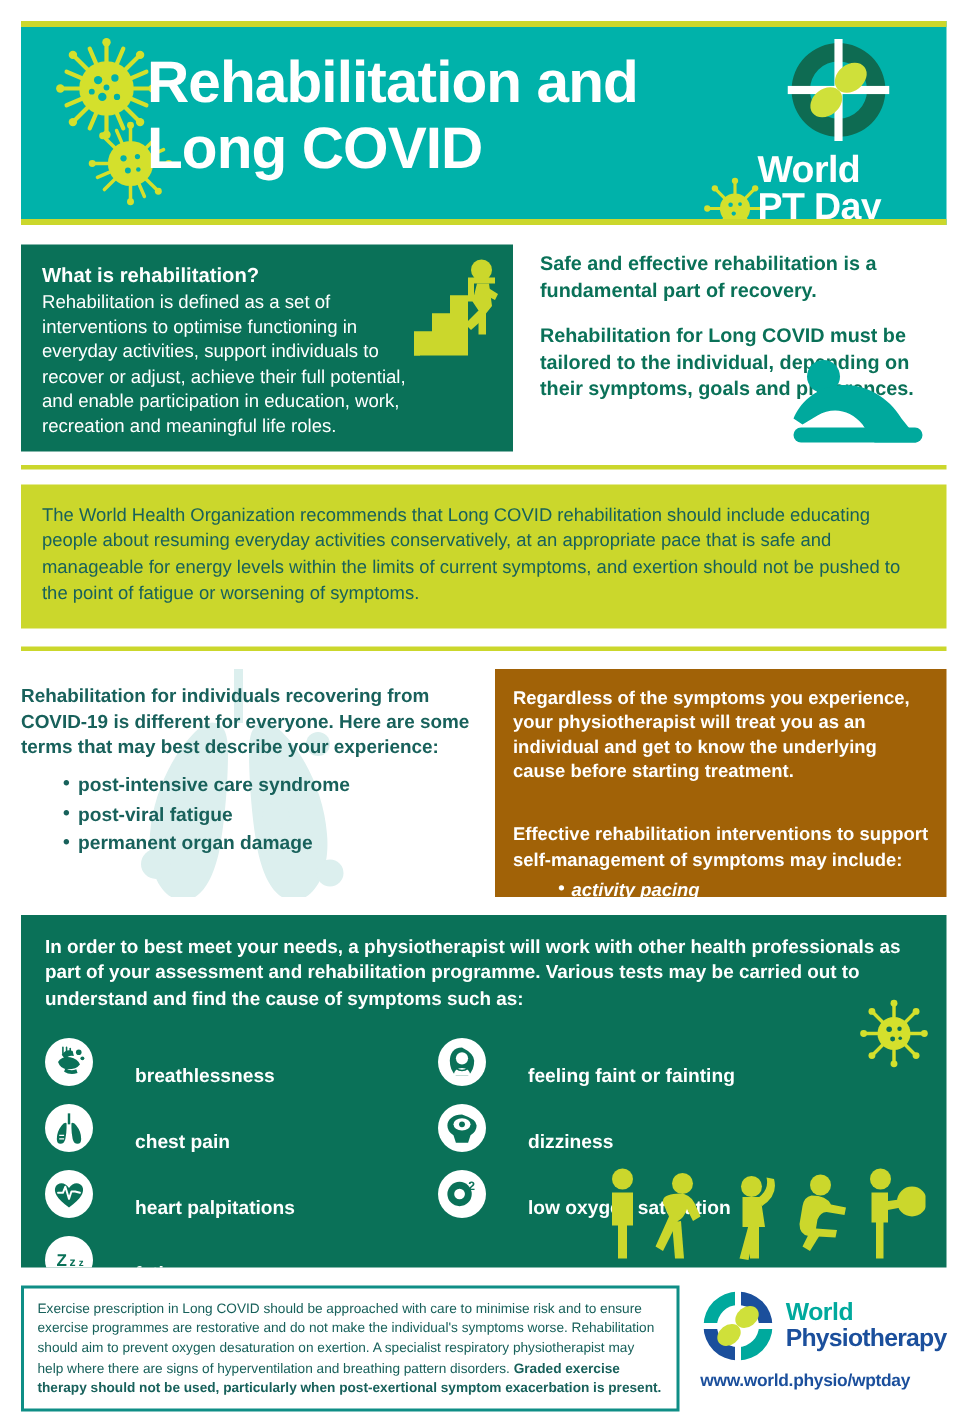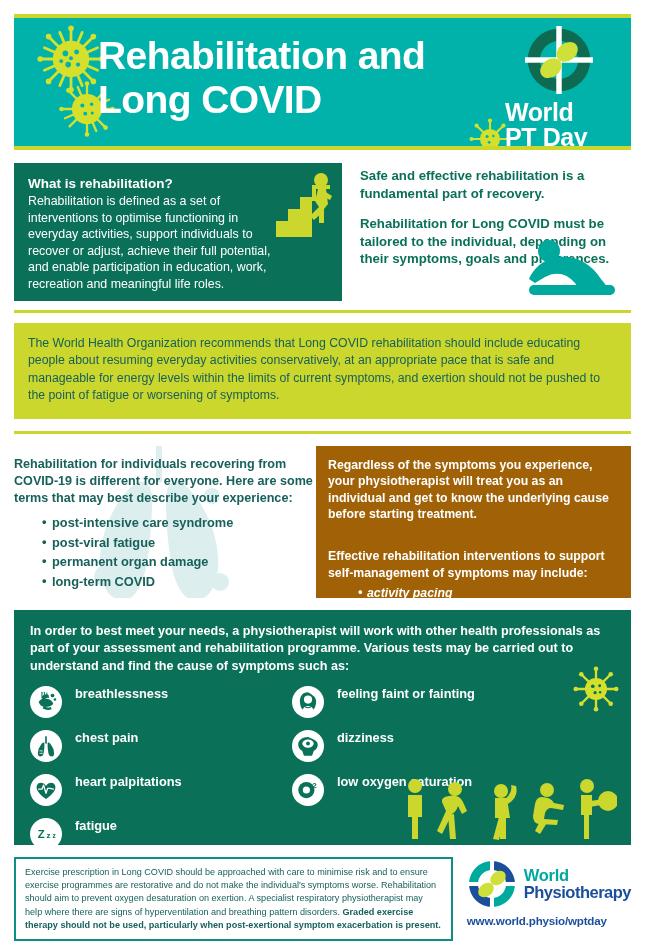--- a/index.html
+++ b/index.html
@@ -89,21 +89,21 @@
   .sec3 {
     margin-top: 10px;
     padding: 12px 14px 14px 14px;
     min-height: 76px;
   }
   .sec3 p { font-size: 12.3px; line-height: 1.42; }
 
   .div2 { margin-top: 12px; }
 
   
-  .sec4 { display: flex; gap: 2px; margin-top: 12px; height: 152px; }
+  .sec4 { display: flex; gap: 16px; margin-top: 12px; height: 152px; }
   .sec4-left {
     position: relative;
     width: 300px;
     color: #18615b;
     padding-top: 10px;
     overflow: hidden;
   }
   .lungs-bg {
     position: absolute; left: 30px; top: -12px;
     z-index: 0; opacity: 1;
@@ -138,21 +138,21 @@
   }
   .sec5 > p.lead { font-size: 12.6px; line-height: 1.38; font-weight: bold; position: relative; z-index: 2;}
   .symptom-grid {
     position: relative; z-index: 2;
     display: grid;
     grid-template-columns: 262px 1fr;
     margin-top: 11px;
     row-gap: 6px;
   }
   .sym {
-    display: flex; align-items: flex-start; gap: 13px;
+    display: flex; align-items: flex-end; gap: 28px;
     height: 38px;
   }
   .sym .ico {
     width: 32px; height: 32px; flex: 0 0 32px;
     border-radius: 50%;
     background: #ffffff;
     display: flex; align-items: center; justify-content: center;
   }
   .sym .lbl { font-size: 12.8px; font-weight: bold; }
   .figs { position: absolute; right: 14px; bottom: 4px; z-index: 2; }
@@ -375,21 +375,20 @@
             <circle cx="176" cy="148" r="9"></circle>
           <circle cx="92" cy="90" r="7"></circle>
         </g>
       </svg>
       <div class="txt">
         <p class="intro">Rehabilitation for individuals recovering from COVID-19 is different for everyone. Here are some terms that may best describe your experience:</p>
         <ul>
           <li>post-intensive care syndrome</li>
           <li>post-viral fatigue</li>
           <li>permanent organ damage</li>
-          <li>long-term COVID</li>
         </ul>
       </div>
     </div>
 
     <div class="sec4-right teal-box">
       <p>Regardless of the symptoms you experience, your physiotherapist will treat you as an individual and get to know the underlying cause before starting treatment.</p>
       <p class="second">Effective rehabilitation interventions to support self-management of symptoms may include:</p>
       <ul>
         <li>activity pacing</li>
         <li>their rate monitoring</li>

